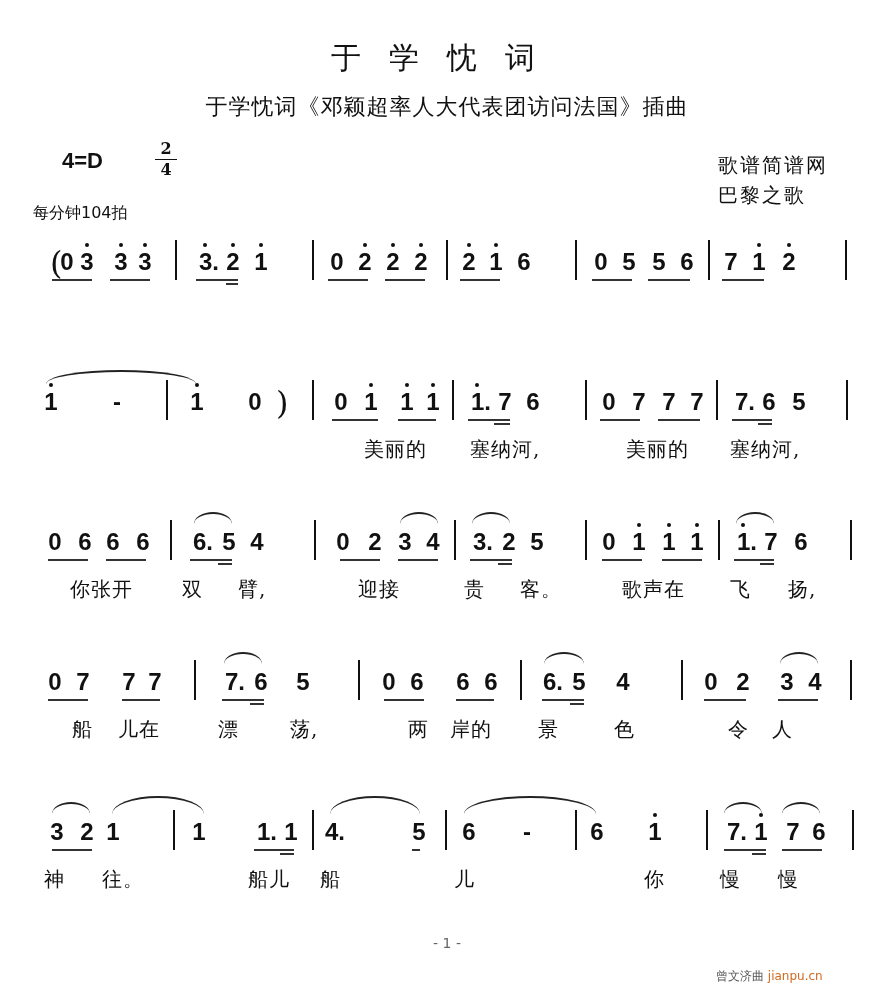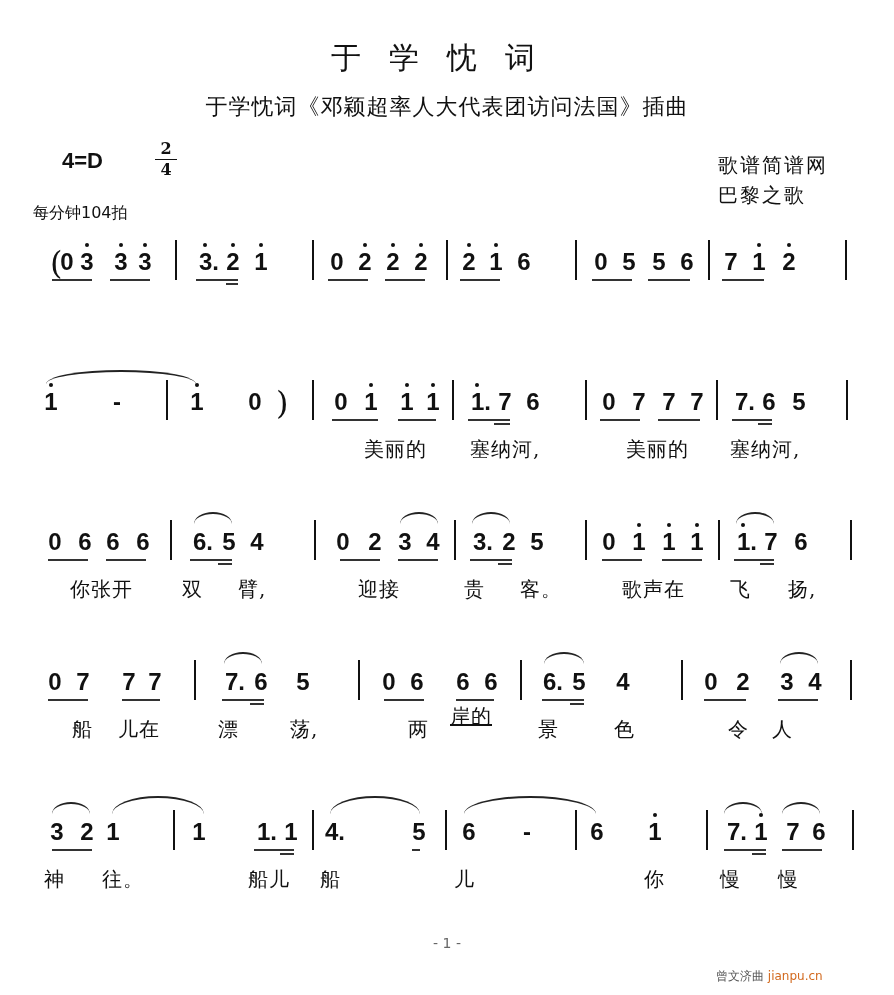--- a/index.html
+++ b/index.html
@@ -218,21 +218,21 @@
       <div class="ul" style="left: 704px; width: 42px; top: 29px;"></div>
       <div class="ul" style="left: 778px; width: 40px; top: 29px;"></div>
       <div class="slur" style="left: 224px; width: 38px; height: 10px; top: -18px;"></div>
       <div class="slur" style="left: 544px; width: 40px; height: 10px; top: -18px;"></div>
       <div class="slur" style="left: 780px; width: 38px; height: 10px; top: -18px;"></div>
       <div class="lyric" style="left: 72px; top: 46px;">船</div>
       <div class="lyric" style="left: 118px; top: 46px;">儿在</div>
       <div class="lyric" style="left: 218px; top: 46px;">漂</div>
       <div class="lyric" style="left: 290px; top: 46px;">荡,</div>
       <div class="lyric" style="left: 408px; top: 46px;">两</div>
-      <div class="lyric" style="left: 450px; top: 33px; text-decoration: underline;">岸的</div>
+      <div class="lyric" style="left: 450px; top: 46px;">岸的</div>
       <div class="lyric" style="left: 538px; top: 46px;">景</div>
       <div class="lyric" style="left: 614px; top: 46px;">色</div>
       <div class="lyric" style="left: 728px; top: 46px;">令</div>
       <div class="lyric" style="left: 772px; top: 46px;">人</div>
     </div>
     <div class="abs row" style="top: 820px;">
       <div class="note" style="left: 48px; top: 0px;"><span>3</span></div>
       <div class="note" style="left: 78px; top: 0px;"><span>2</span></div>
       <div class="note" style="left: 104px; top: 0px;"><span>1</span></div>
       <div class="note" style="left: 190px; top: 0px;"><span>1</span></div>

